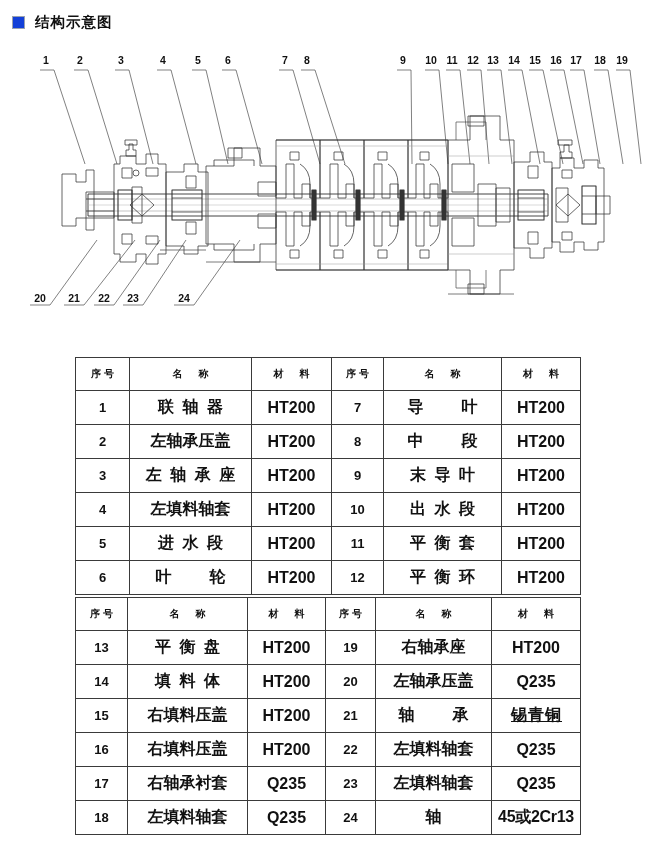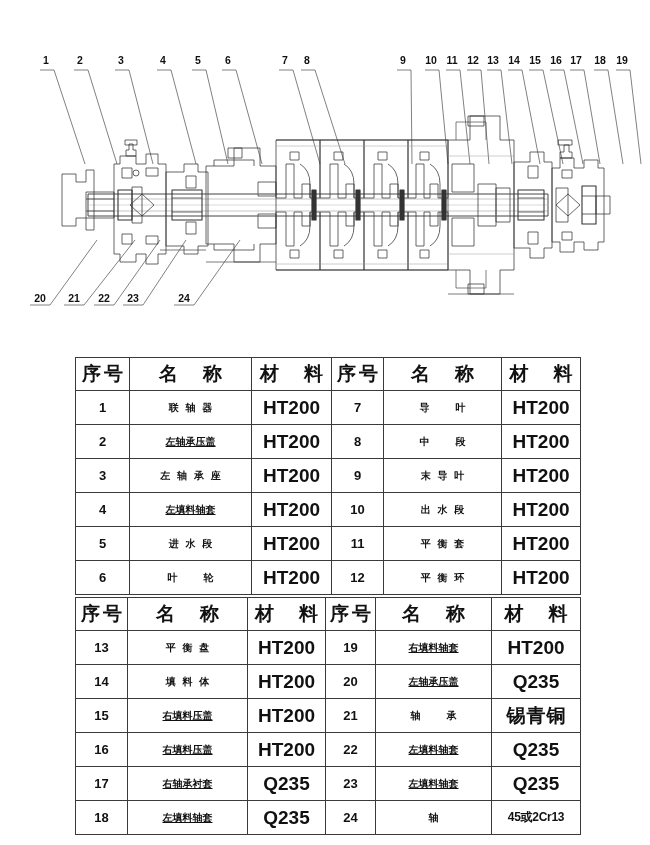--- a/index.html
+++ b/index.html
@@ -64,43 +64,47 @@
   }
   .parts-table td, .parts-table th {
     border: 1px solid #3a3a3a;
     text-align: center;
     vertical-align: middle;
     color: #111111;
     padding: 0;
     font-weight: bold;
   }
   .parts-table thead th {
-    font-size: 19px;
+    font-size: 10px;
     letter-spacing: 3px;
     text-indent: 3px;
     height: 33px;
   }
   .parts-table tbody td { height: 34px; }
   .c-idx   { font-size: 13px; letter-spacing: 0; }
-  .c-name  { font-size: 10px; letter-spacing: 2px; text-indent: 2px; }
-  .c-name.tight { letter-spacing: 0; text-indent: 0; text-decoration: underline; }
-  .c-mat   { font-size: 19px; letter-spacing: 0; }
-  .c-mat.cjk { letter-spacing: 1px; text-indent: 1px; }
-  .c-mat.narrow { font-size: 12px; letter-spacing: -0.3px; }
+  .c-name  { font-size: 16px; letter-spacing: 2px; text-indent: 2px; }
+  .c-name.tight { letter-spacing: 0; text-indent: 0; }
+  .c-mat   { font-size: 16px; letter-spacing: 0; }
+  .c-mat.cjk { letter-spacing: 1px; text-indent: 1px; text-decoration: underline; }
+  .c-mat.narrow { font-size: 16px; letter-spacing: -0.3px; }
 
   .parts-table { border: 1.6px solid #2b2b2b; }
 
   #table-1 { left: 75px; top: 357px; width: 505px; }
   #table-2 { left: 75px; top: 597px; width: 505px; }
 </style>
 </head>
 <body>
 
 <div id="page">
 
+  <div id="header">
+    <span id="header-marker" style="background: rgb(19, 64, 216);"></span>
+    <span id="header-title">结构示意图</span>
+  </div>
 
   <div id="diagram-wrap">
     <svg id="diagram-svg" viewBox="0 0 650 270" xmlns="http://www.w3.org/2000/svg">
       <g id="callout-lines" stroke="#4a4a4a" stroke-width="0.7" fill="none">
           <path d="M40 26 H54 L85 120"></path>
           <path d="M74 26 H88 L117 120"></path>
           <path d="M115 26 H129 L153 120"></path>
           <path d="M157 26 H171 L196 120"></path>
           <path d="M192 26 H206 L228 120"></path>
           <path d="M222 26 H236 L262 120"></path>
@@ -397,21 +401,21 @@
         <th>名　称</th>
         <th>材　料</th>
       </tr>
     </thead>
     <tbody>
       <tr>
         <td class="c-idx">13</td>
         <td class="c-name">平 衡 盘</td>
         <td class="c-mat">HT200</td>
         <td class="c-idx">19</td>
-        <td class="c-name tight">右填料轴套</td>
+        <td class="c-name tight">右轴承座</td>
         <td class="c-mat">HT200</td>
       </tr>
       <tr>
         <td class="c-idx">14</td>
         <td class="c-name">填 料 体</td>
         <td class="c-mat">HT200</td>
         <td class="c-idx">20</td>
         <td class="c-name tight">左轴承压盖</td>
         <td class="c-mat">Q235</td>
       </tr>

